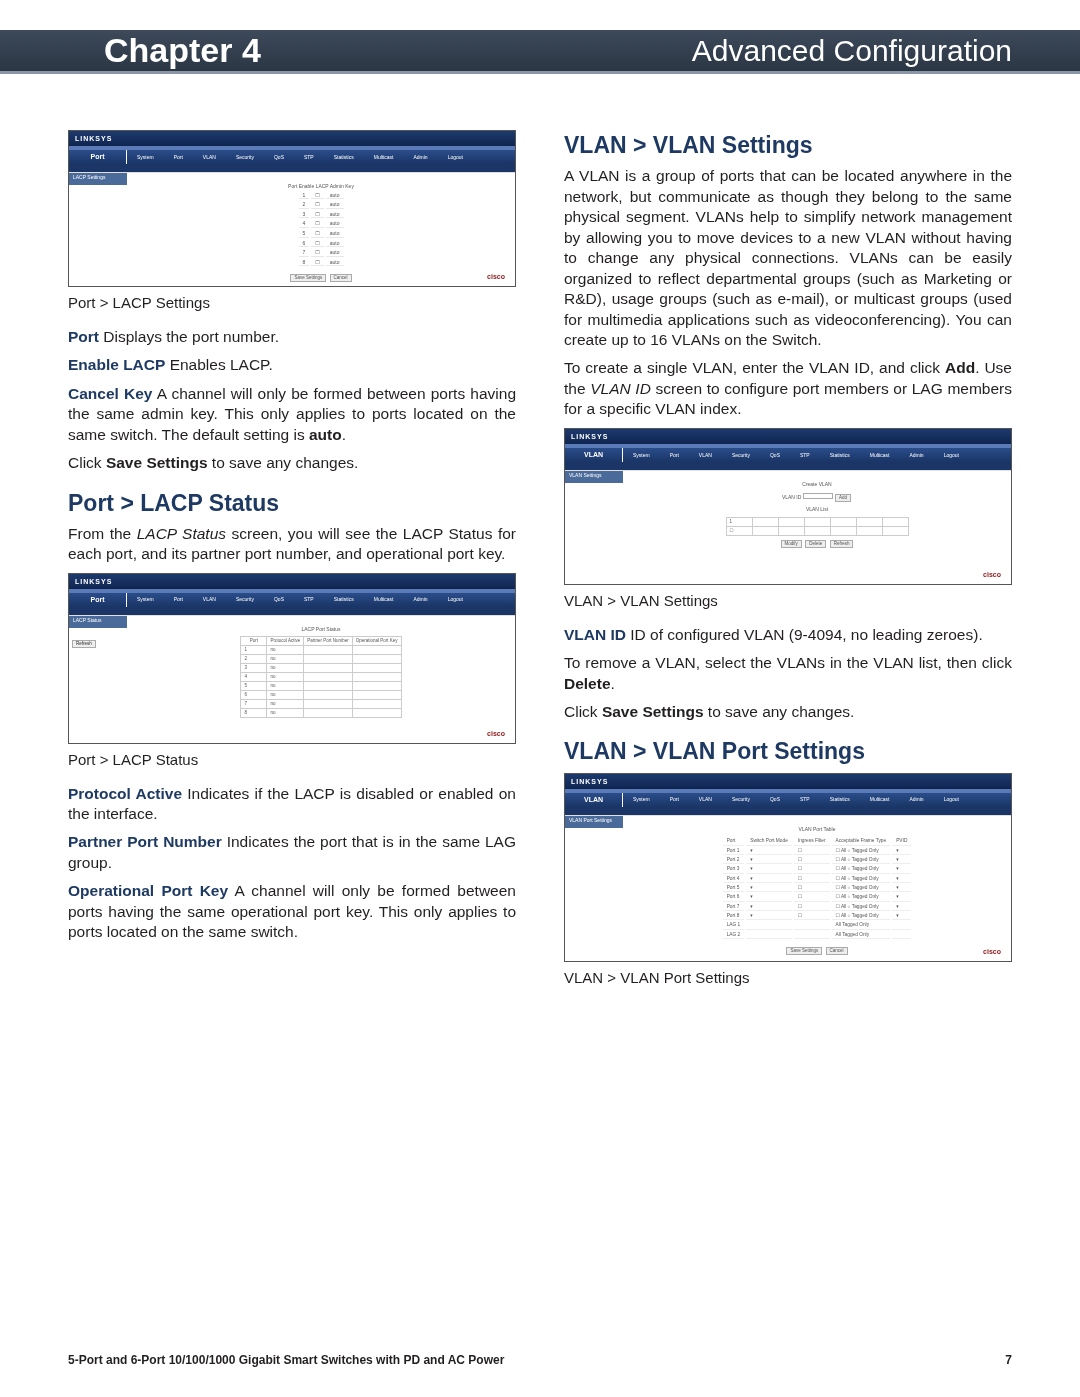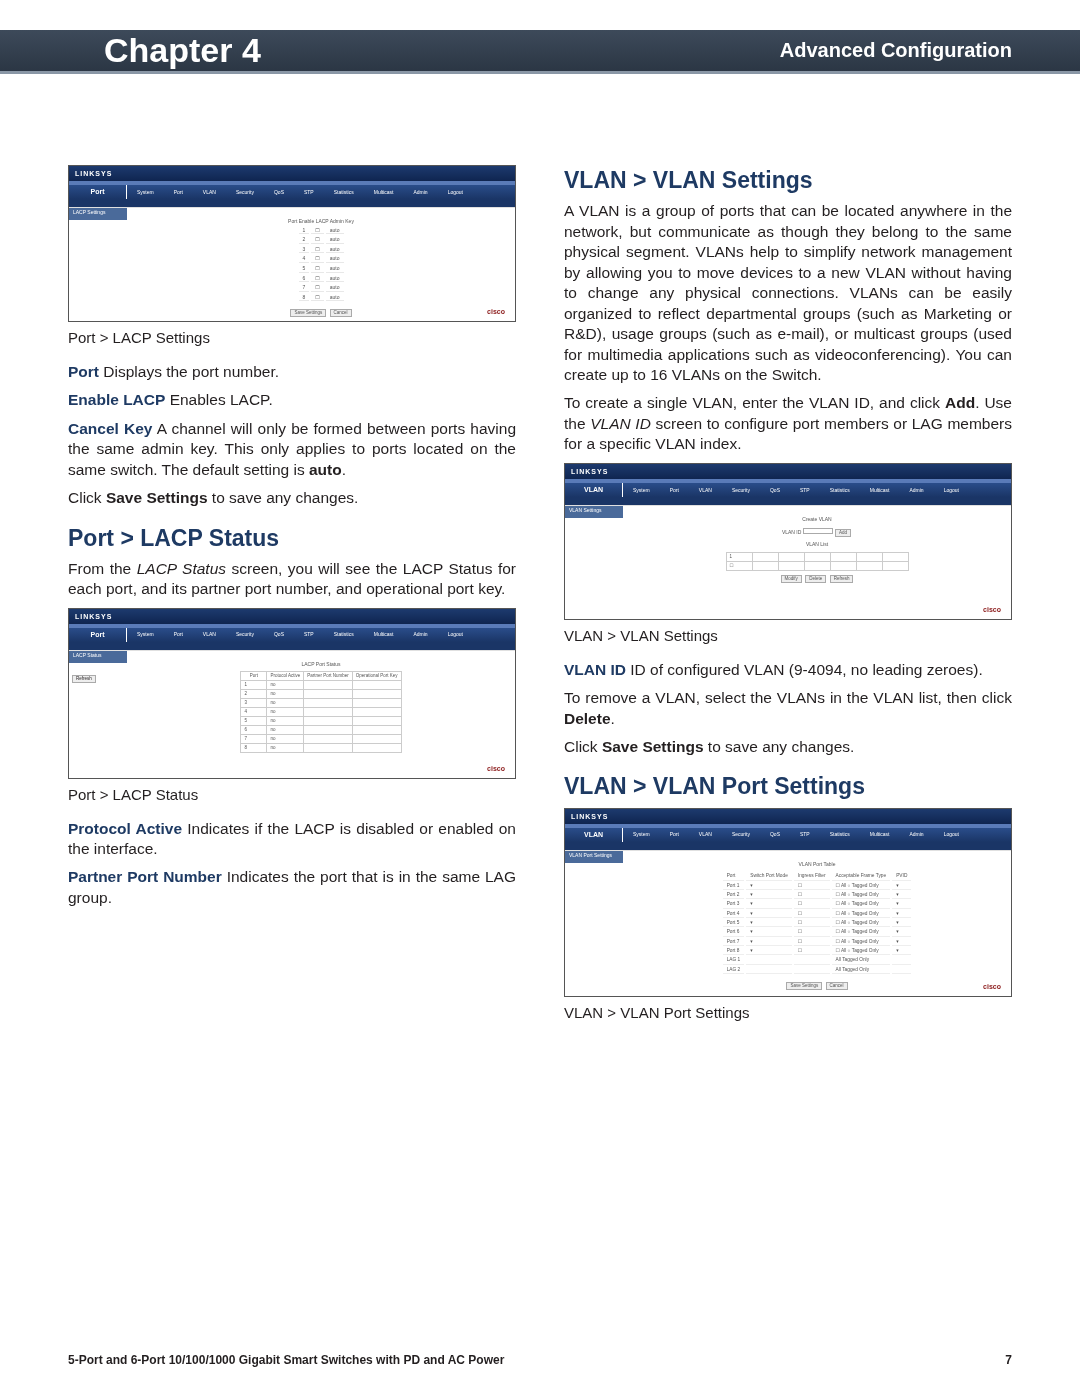--- a/index.html
+++ b/index.html
@@ -1,22 +1,22 @@
 <!DOCTYPE html>
 <html><head>
 <meta charset="utf-8">
 <style>
   * { margin: 0; padding: 0; box-sizing: border-box; }
   body { font-family: "Myriad Pro", "Segoe UI", Arial, sans-serif; width: 1080px; margin: 0 auto; background: #fff; color: #231f20; }
   .page { position: relative; width: 1080px; height: 1397px; background: #fff; }
   .header-bar { position: absolute; top: 30px; left: 0; right: 0; height: 44px; background: linear-gradient(#3d4a5a 0%, #2b3644 100%); border-bottom: 3px solid #8a97a6; display: flex; align-items: center; justify-content: space-between; padding: 0 68px; }
   .chapter { color: #fff; font-size: 34px; font-weight: 700; font-family: "Myriad Pro", Arial, sans-serif; margin-left: 36px; }
-  .header-right { color: #fff; font-size: 20px; font-weight: 700; }
+  .header-right { color: #fff; font-size: 30px; font-weight: 400; }
   .main { position: absolute; top: 130px; left: 68px; right: 68px; bottom: 70px; display: flex; gap: 48px; }
-  .col { flex: 1; font-size: 15.5px; line-height: 1.32; margin-top: 35px; }
+  .col { flex: 1; font-size: 15.5px; line-height: 1.32; }
   .col p { margin-bottom: 8px; text-align: justify; }
   .h2 { font-size: 23px; font-weight: 700; color: #1e3a63; margin: 14px 0 6px; font-family: "Myriad Pro", Arial, sans-serif; }
   .bold { font-weight: 700; }
   .blue-bold { font-weight: 700; color: #1e3a63; }
   .italic { font-style: italic; }
   .caption { text-align: left; font-size: 15px; margin: 6px 0 14px; }
   .screenshot { border: 1px solid #555; background: #fff; margin-bottom: 2px; position: relative; }
   .ss-header { background: linear-gradient(#1d3a6e, #0f2550); height: 15px; display: flex; align-items: center; padding-left: 6px; }
   .ss-logo { color: #fff; font-size: 7px; font-weight: 700; letter-spacing: 1px; font-family: Arial, sans-serif; }
   .ss-bar { height: 4px; background: #5a7bb8; }
@@ -235,20 +235,21 @@
           </div>
         </div>
         <div class="ss-footer">
             <span class="ss-cisco">cisco</span>
           </div>
       </div>
       <div class="caption">Port &gt; LACP Status</div>
 
       <p><span class="blue-bold">Protocol Active</span><span>  Indicates if the LACP is disabled or enabled on the interface.</span></p>
       <p><span class="blue-bold">Partner Port Number</span><span>  Indicates the port that is in the same LAG group.</span></p>
+      <p><span class="blue-bold">Operational Port Key</span><span>  A channel will only be formed between ports having the same operational port key. This only applies to ports located on the same switch.</span></p>
     </div>
 
     <div class="col">
       <div class="h2" style="margin-top:0">VLAN &gt; VLAN Settings</div>
       <p>A VLAN is a group of ports that can be located anywhere in the network, but communicate as though they belong to the same physical segment. VLANs help to simplify network management by allowing you to move devices to a new VLAN without having to change any physical connections. VLANs can be easily organized to reflect departmental groups (such as Marketing or R&amp;D), usage groups (such as e-mail), or multicast groups (used for multimedia applications such as videoconferencing). You can create up to 16 VLANs on the Switch.</p>
       <p><span>To create a single VLAN, enter the VLAN ID, and click </span><span class="bold">Add</span><span>. Use the </span><span class="italic">VLAN ID</span><span> screen to configure port members or LAG members for a specific VLAN index.</span></p>
 
       <div class="screenshot">
         <div class="ss-header">
             <span class="ss-logo">LINKSYS</span>

